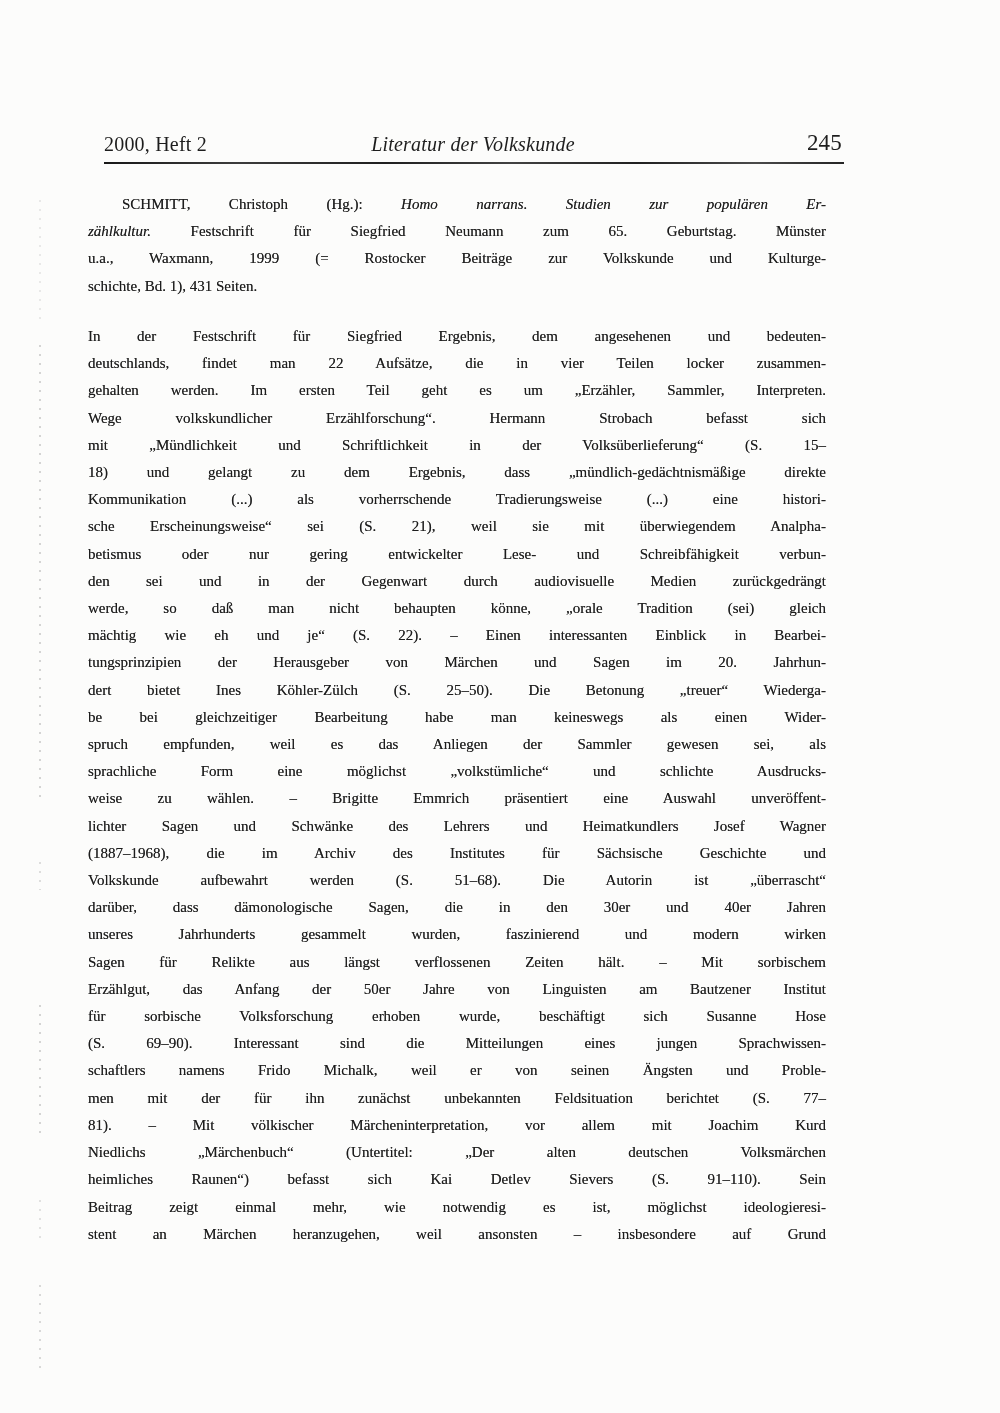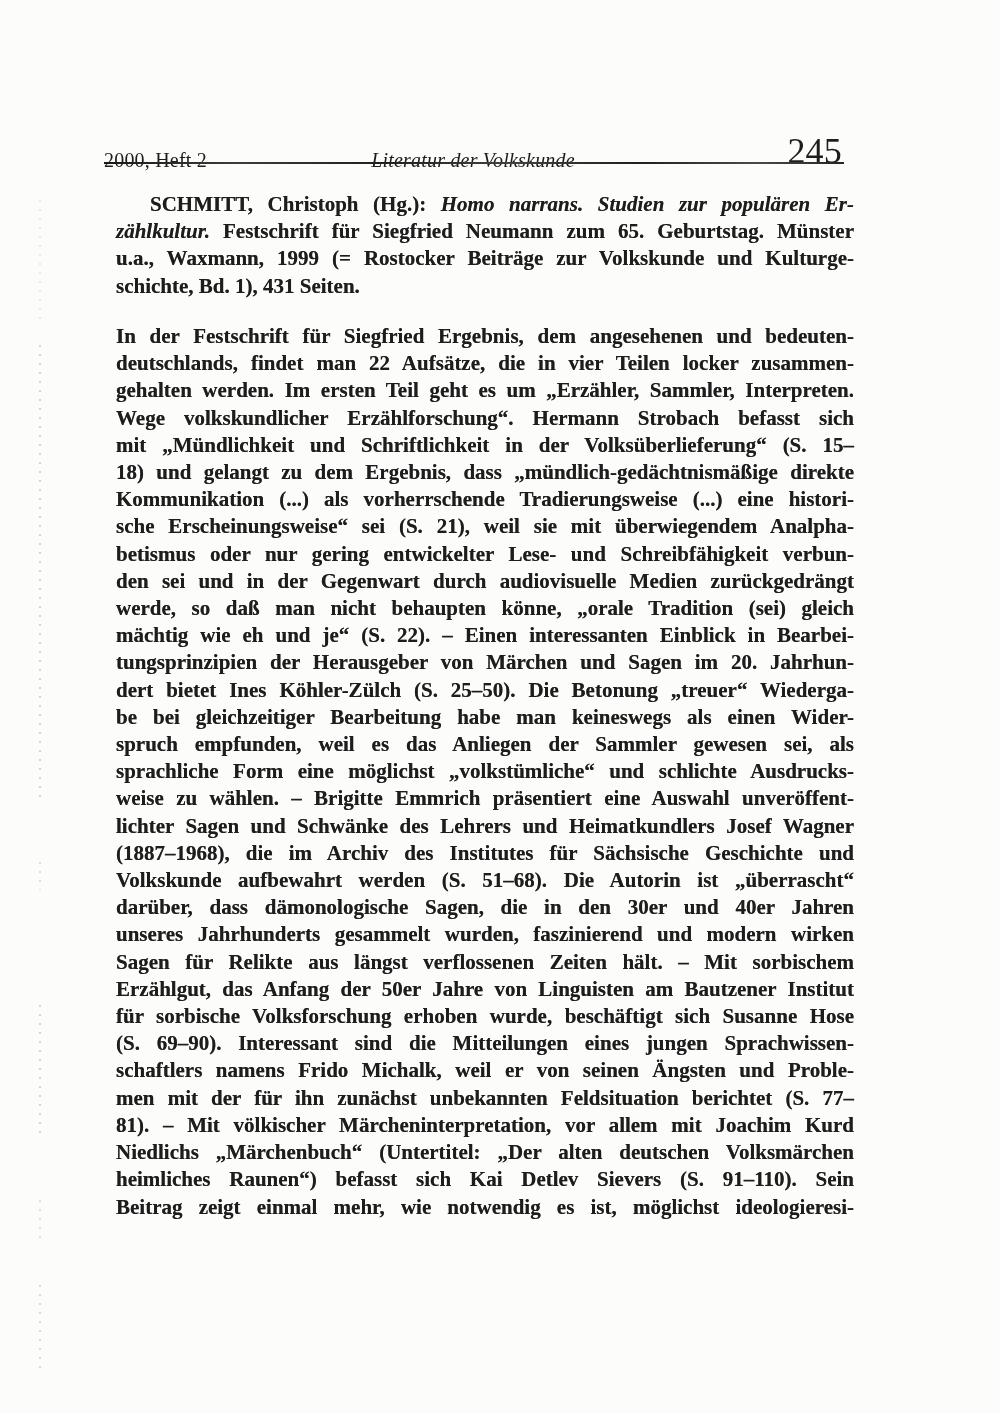--- a/index.html
+++ b/index.html
@@ -23,38 +23,37 @@
     left:104px;
     top:130px;
     width:738px;
     display:flex;
     align-items:flex-end;
     font-size:20px;
     letter-spacing:.2px;
   }
   .running-header .issue{flex:1;text-align:left;}
   .running-header .journal{flex:0 0 auto;text-align:center;font-style:italic;}
-  .running-header .pageno{flex:1;text-align:right;font-size:36px;}
+  .running-header .pageno{flex:1;text-align:right;font-size:23px;}
   .header-rule{
     position:absolute;
     left:104px;
     top:162px;
     width:740px;
     height:2px;
     background:linear-gradient(90deg,#181818,#3c3c3c 18%,#1f1f1f 38%,#424242 55%,#202020 72%,#4a4a4a 88%,#242424);
   }
   
   .textblock{
     position:absolute;
-    left:116px;
+    left:88px;
     width:738px;
-    font-size:21px;
+    font-size:15px;
     line-height:27.2px;
     text-shadow:0 0 .5px rgba(20,20,20,.65);
-    font-weight:bold;
   }
   #reference{top:191px;}
   #body{top:323px;}
   .line{
     text-align:justify;
     text-align-last:justify;
     white-space:normal;
   }
   .line.para-end{text-align-last:left;}
   .line.indent{text-indent:34px;}
@@ -127,15 +126,16 @@
       <div class="line"><span>Sagen für Relikte aus längst verflossenen Zeiten hält. – Mit sorbischem</span></div>
       <div class="line"><span>Erzählgut, das Anfang der 50er Jahre von Linguisten am Bautzener Institut</span></div>
       <div class="line"><span>für sorbische Volksforschung erhoben wurde, beschäftigt sich Susanne Hose</span></div>
       <div class="line"><span>(S. 69–90). Interessant sind die Mitteilungen eines jungen Sprachwissen-</span></div>
       <div class="line"><span>schaftlers namens Frido Michalk, weil er von seinen Ängsten und Proble-</span></div>
       <div class="line"><span>men mit der für ihn zunächst unbekannten Feldsituation berichtet (S. 77–</span></div>
       <div class="line"><span>81). – Mit völkischer Märcheninterpretation, vor allem mit Joachim Kurd</span></div>
       <div class="line"><span>Niedlichs „Märchenbuch“ (Untertitel: „Der alten deutschen Volksmärchen</span></div>
       <div class="line"><span>heimliches Raunen“) befasst sich Kai Detlev Sievers (S. 91–110). Sein</span></div>
       <div class="line"><span>Beitrag zeigt einmal mehr, wie notwendig es ist, möglichst ideologieresi-</span></div>
+      <div class="line"><span>stent an Märchen heranzugehen, weil ansonsten – insbesondere auf Grund</span></div>
     </div>
 
 </div>
 
 </body></html>

